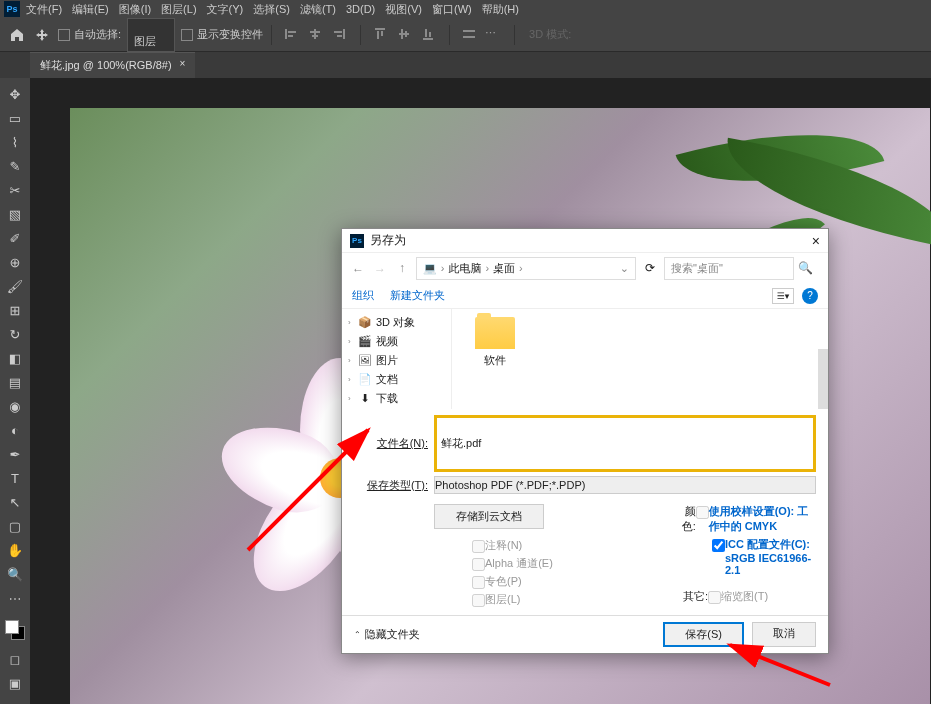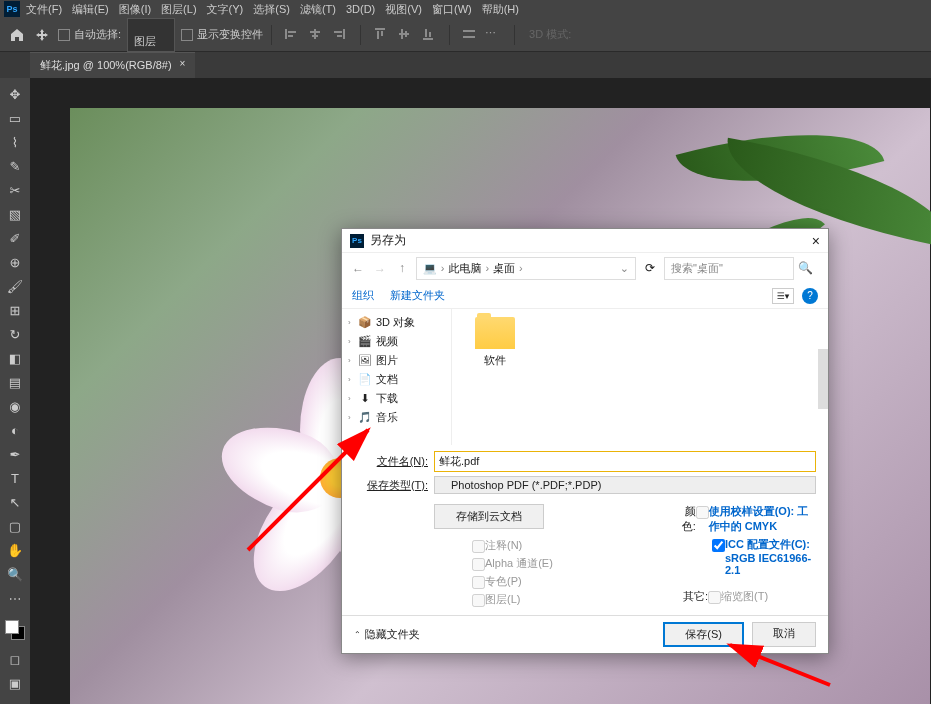--- a/index.html
+++ b/index.html
@@ -74,22 +74,22 @@
 .filepane { flex: 1; padding: 8px; position: relative; }
 .folder { display: inline-flex; flex-direction: column; align-items: center; width: 70px; }
 .folder .ficon { width: 40px; height: 32px; background: linear-gradient(#ffd970, #ffcc44); border-radius: 2px 2px 0 0; position: relative; }
 .folder .ficon:before { content: ''; position: absolute; top: -4px; left: 2px; width: 14px; height: 6px; background: #ffd970; border-radius: 2px 2px 0 0; }
 .folder .flabel { font-size: 11px; margin-top: 4px; }
 .scroll { position: absolute; right: 0; top: 40px; width: 10px; height: 60px; background: #ddd; }
 
 .dlg-form { padding: 6px 12px 0 12px; }
 .form-row { display: flex; align-items: center; margin-bottom: 4px; }
 .form-row .lbl { width: 80px; text-align: right; padding-right: 6px; font-size: 11px; text-decoration: underline; }
-.form-row .inp { flex: 1; border: 1px solid #eab308; padding: 2px 4px; font-size: 11px; background: #fff; }
-.form-row .sel { flex: 1; border: 1px solid #ccc; padding: 2px 16px; font-size: 11px; background: #eee; }
+.form-row .inp { flex: 1; border: 3px solid #eab308; padding: 18px 4px; font-size: 11px; background: #fff; }
+.form-row .sel { flex: 1; border: 1px solid #ccc; padding: 2px 0; font-size: 11px; background: #eee; }
 
 .dlg-opts { padding: 6px 12px 8px 12px; display: flex; font-size: 11px; }
 .opts-col { display: flex; flex-direction: column; gap: 3px; }
 .opts-col.left { width: 200px; margin-left: 80px; }
 .opts-col.right { flex: 1; margin-left: 40px; }
 .cloud-btn { border: 1px solid #ccc; background: #f0f0f0; padding: 4px 20px; margin-bottom: 6px; width: 110px; font-size: 11px; text-align: center; }
 .opt { display: flex; align-items: flex-start; }
 .opt input { margin-top: 2px; }
 .opt .blue { color: #0066cc; font-weight: bold; }
 

